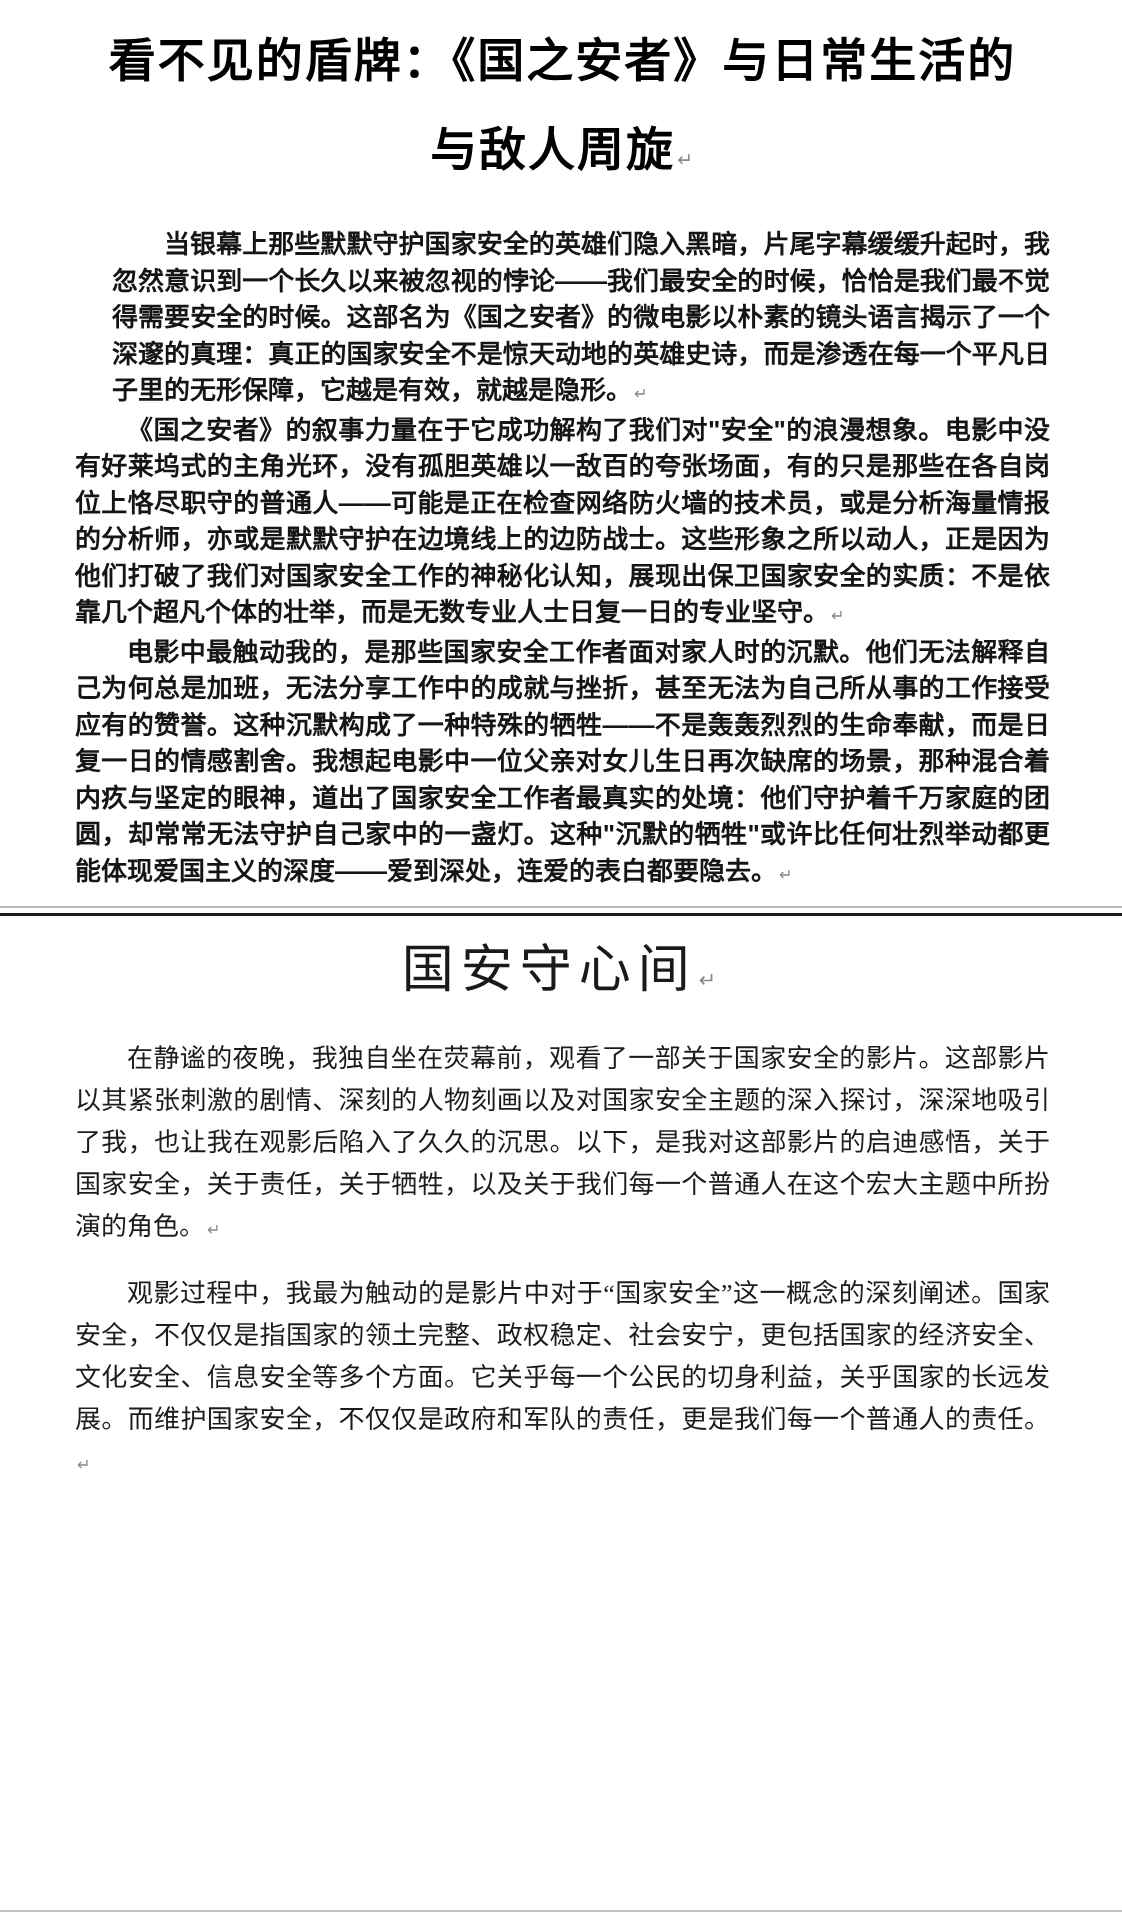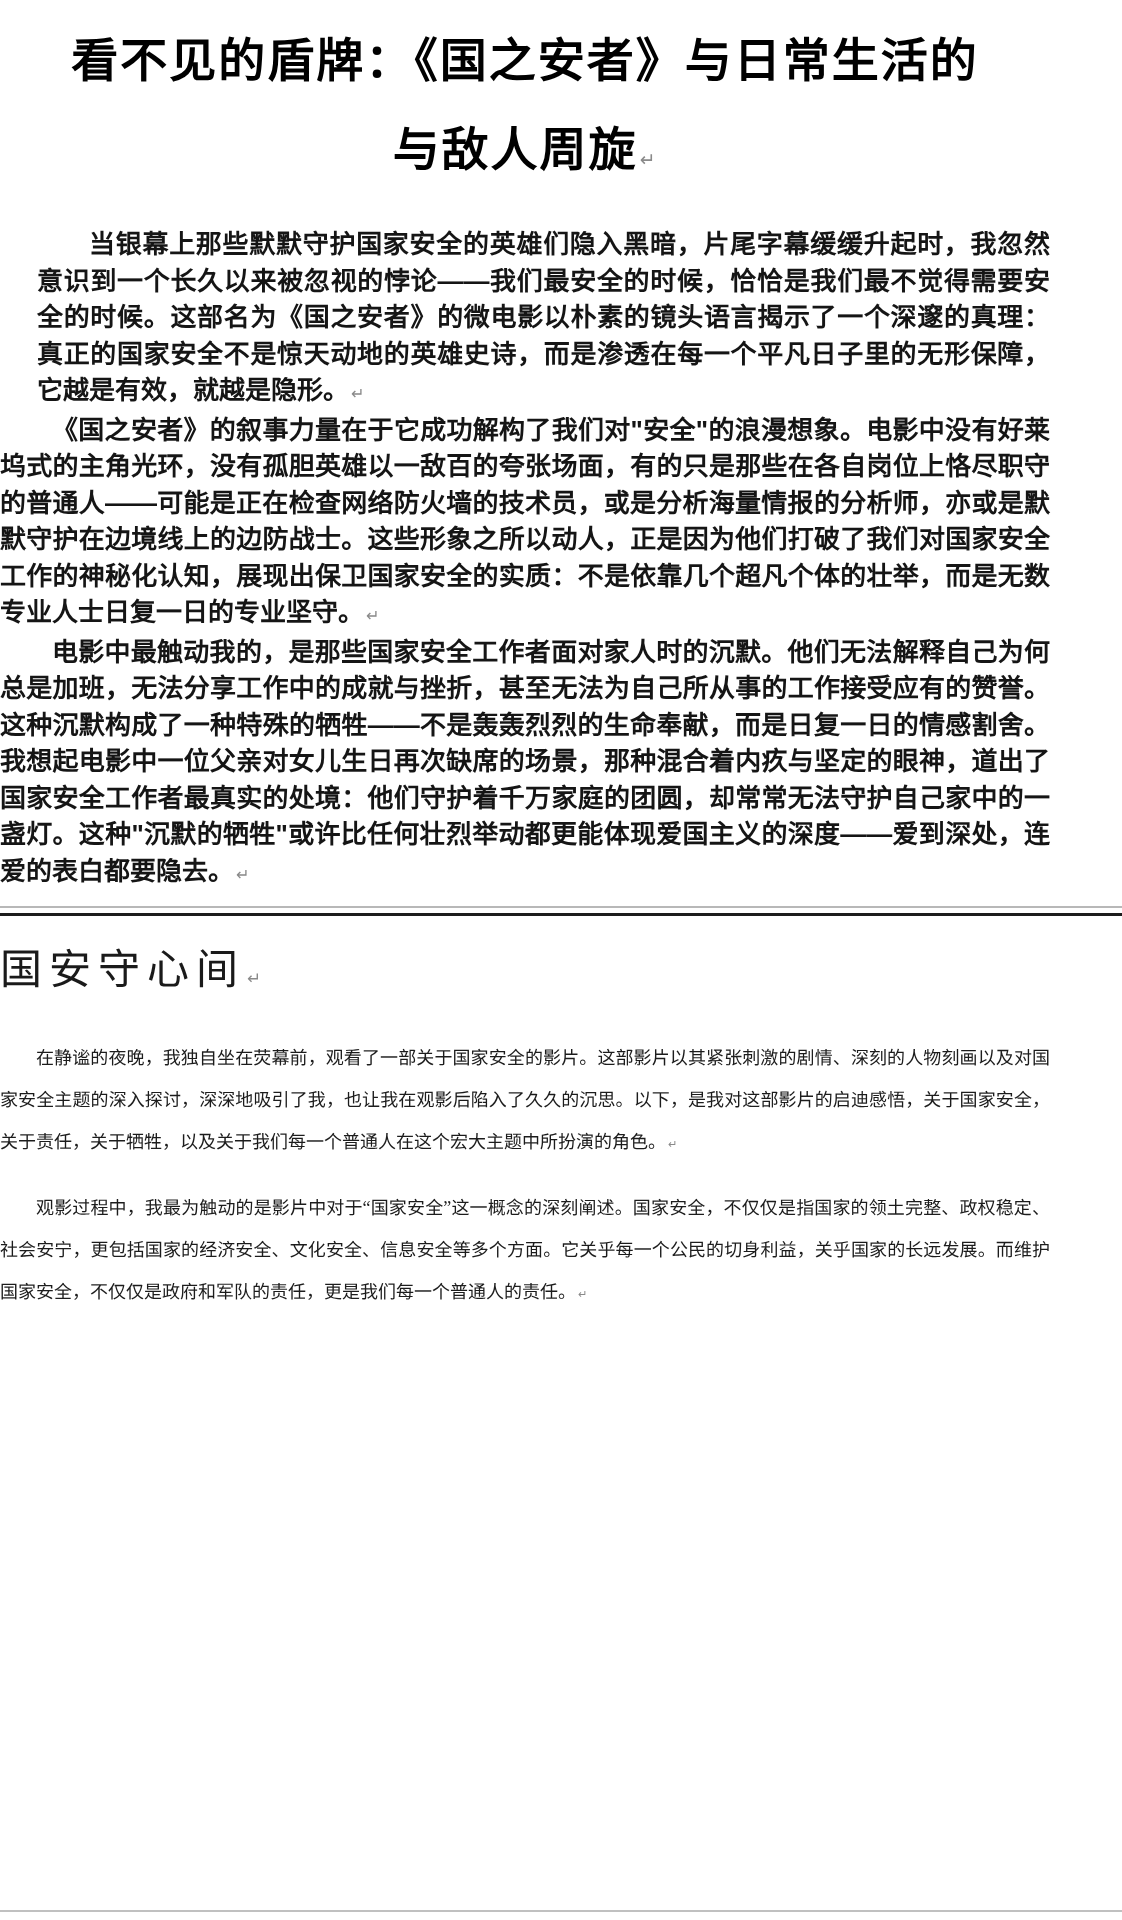--- a/index.html
+++ b/index.html
@@ -4,21 +4,21 @@
 <style>
   html, body { margin: 0; padding: 0; background: #ffffff; }
   .page {
     position: relative;
     width: 1122px;
     height: 1920px;
     background: #ffffff;
     overflow: hidden;
     font-family: "Liberation Sans", sans-serif;
   }
-  .doc { padding-right: 72px; }
+  .doc { padding-left: 75px; padding-right: 72px; }
 
   
   .doc1 { color: #161616; }
   .doc1-title {
     margin: 16px 0 0 0;
     font-family: "Liberation Sans", sans-serif;
     font-weight: 700;
     font-size: 47px;
     line-height: 89px;
     letter-spacing: 2px;
@@ -42,30 +42,31 @@
   .divider-thin  { height: 2px; background: #b8b8b8; }
   .divider-gap   { height: 5px; background: #ffffff; }
   .divider-thick { height: 3px; background: #1c1c1c; }
 
   
   .doc2 { color: #1c1c1c; font-family: "Liberation Serif", serif; }
   .doc2-title {
     margin: 26px 0 30px 0;
     font-family: "Liberation Serif", serif;
     font-weight: 500;
-    font-size: 42px;
+    font-size: 52px;
     line-height: 56px;
     letter-spacing: 7px;
+    text-align: center;
     color: #1a1a1a;
   }
   .doc2 p {
     margin: 0 0 22px 0;
     font-family: "Liberation Serif", serif;
     font-weight: 400;
-    font-size: 18px;
+    font-size: 26px;
     line-height: 42px;
     text-align: justify;
     text-indent: 2em;
     color: #1c1c1c;
   }
 
   
   .pmark {
     color: #8a8a8a;
     font-size: 0.62em;

